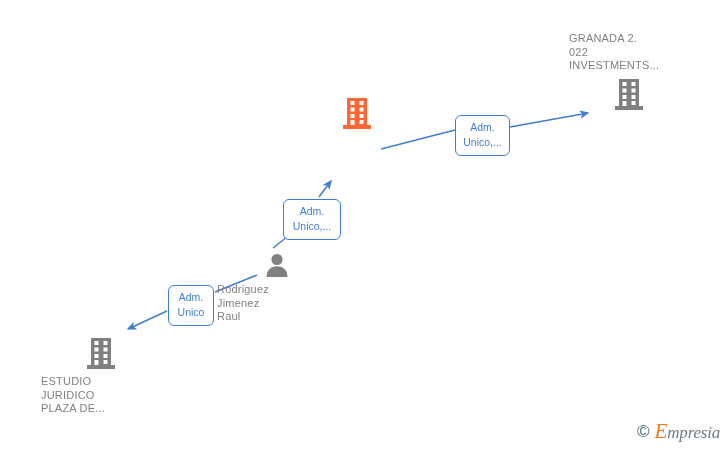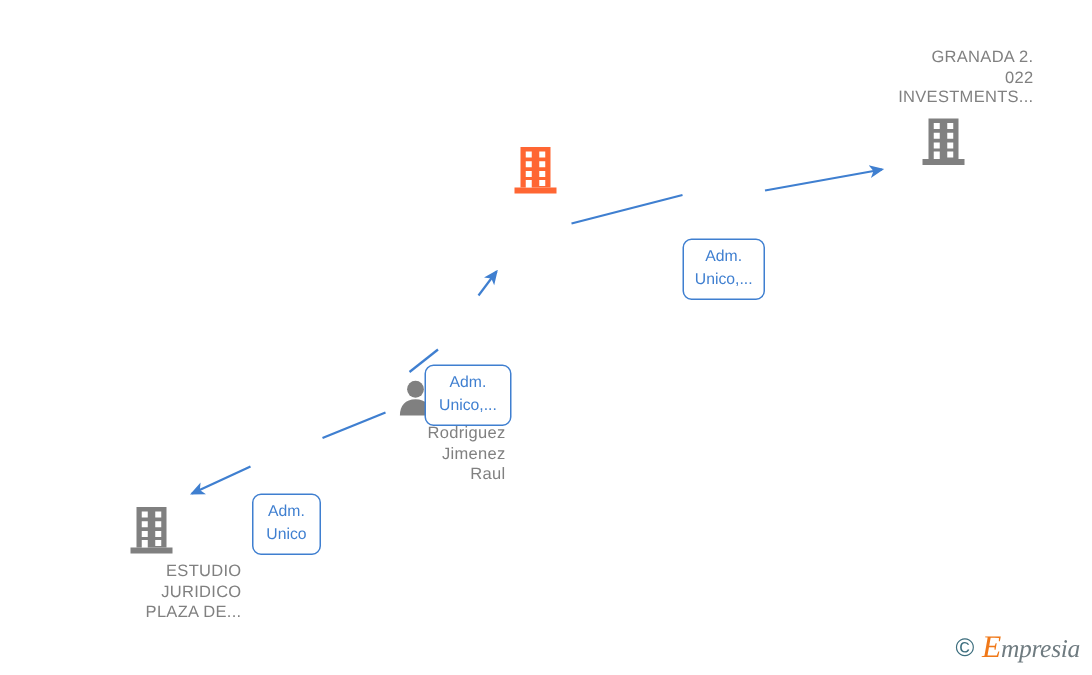--- a/index.html
+++ b/index.html
@@ -23,21 +23,21 @@
     top: 0;
     width: 728px;
     height: 450px;
   }
 
   
   .node {
     position: absolute;
     width: 120px;
     margin-left: -60px;
-    text-align: right;
+    text-align: left;
     z-index: 3;
   }
   .node-label {
     font-size: 11px;
     line-height: 13.5px;
     color: #808080;
     letter-spacing: 0.2px;
     white-space: pre-line;
   }
   .node-label.focal {
@@ -61,21 +61,20 @@
     border: 1.3px solid #3f7fd0;
     border-radius: 6px;
     background: #ffffff;
     color: #3f7fd0;
     font-size: 10.5px;
     line-height: 15px;
     text-align: center;
     padding: 4px 6px 5px 6px;
     white-space: pre-line;
     z-index: 5;
-    margin-top: 44px;
   }
 
   
   #watermark {
     position: absolute;
     right: 8px;
     bottom: 8px;
     display: flex;
     align-items: center;
     gap: 5px;

